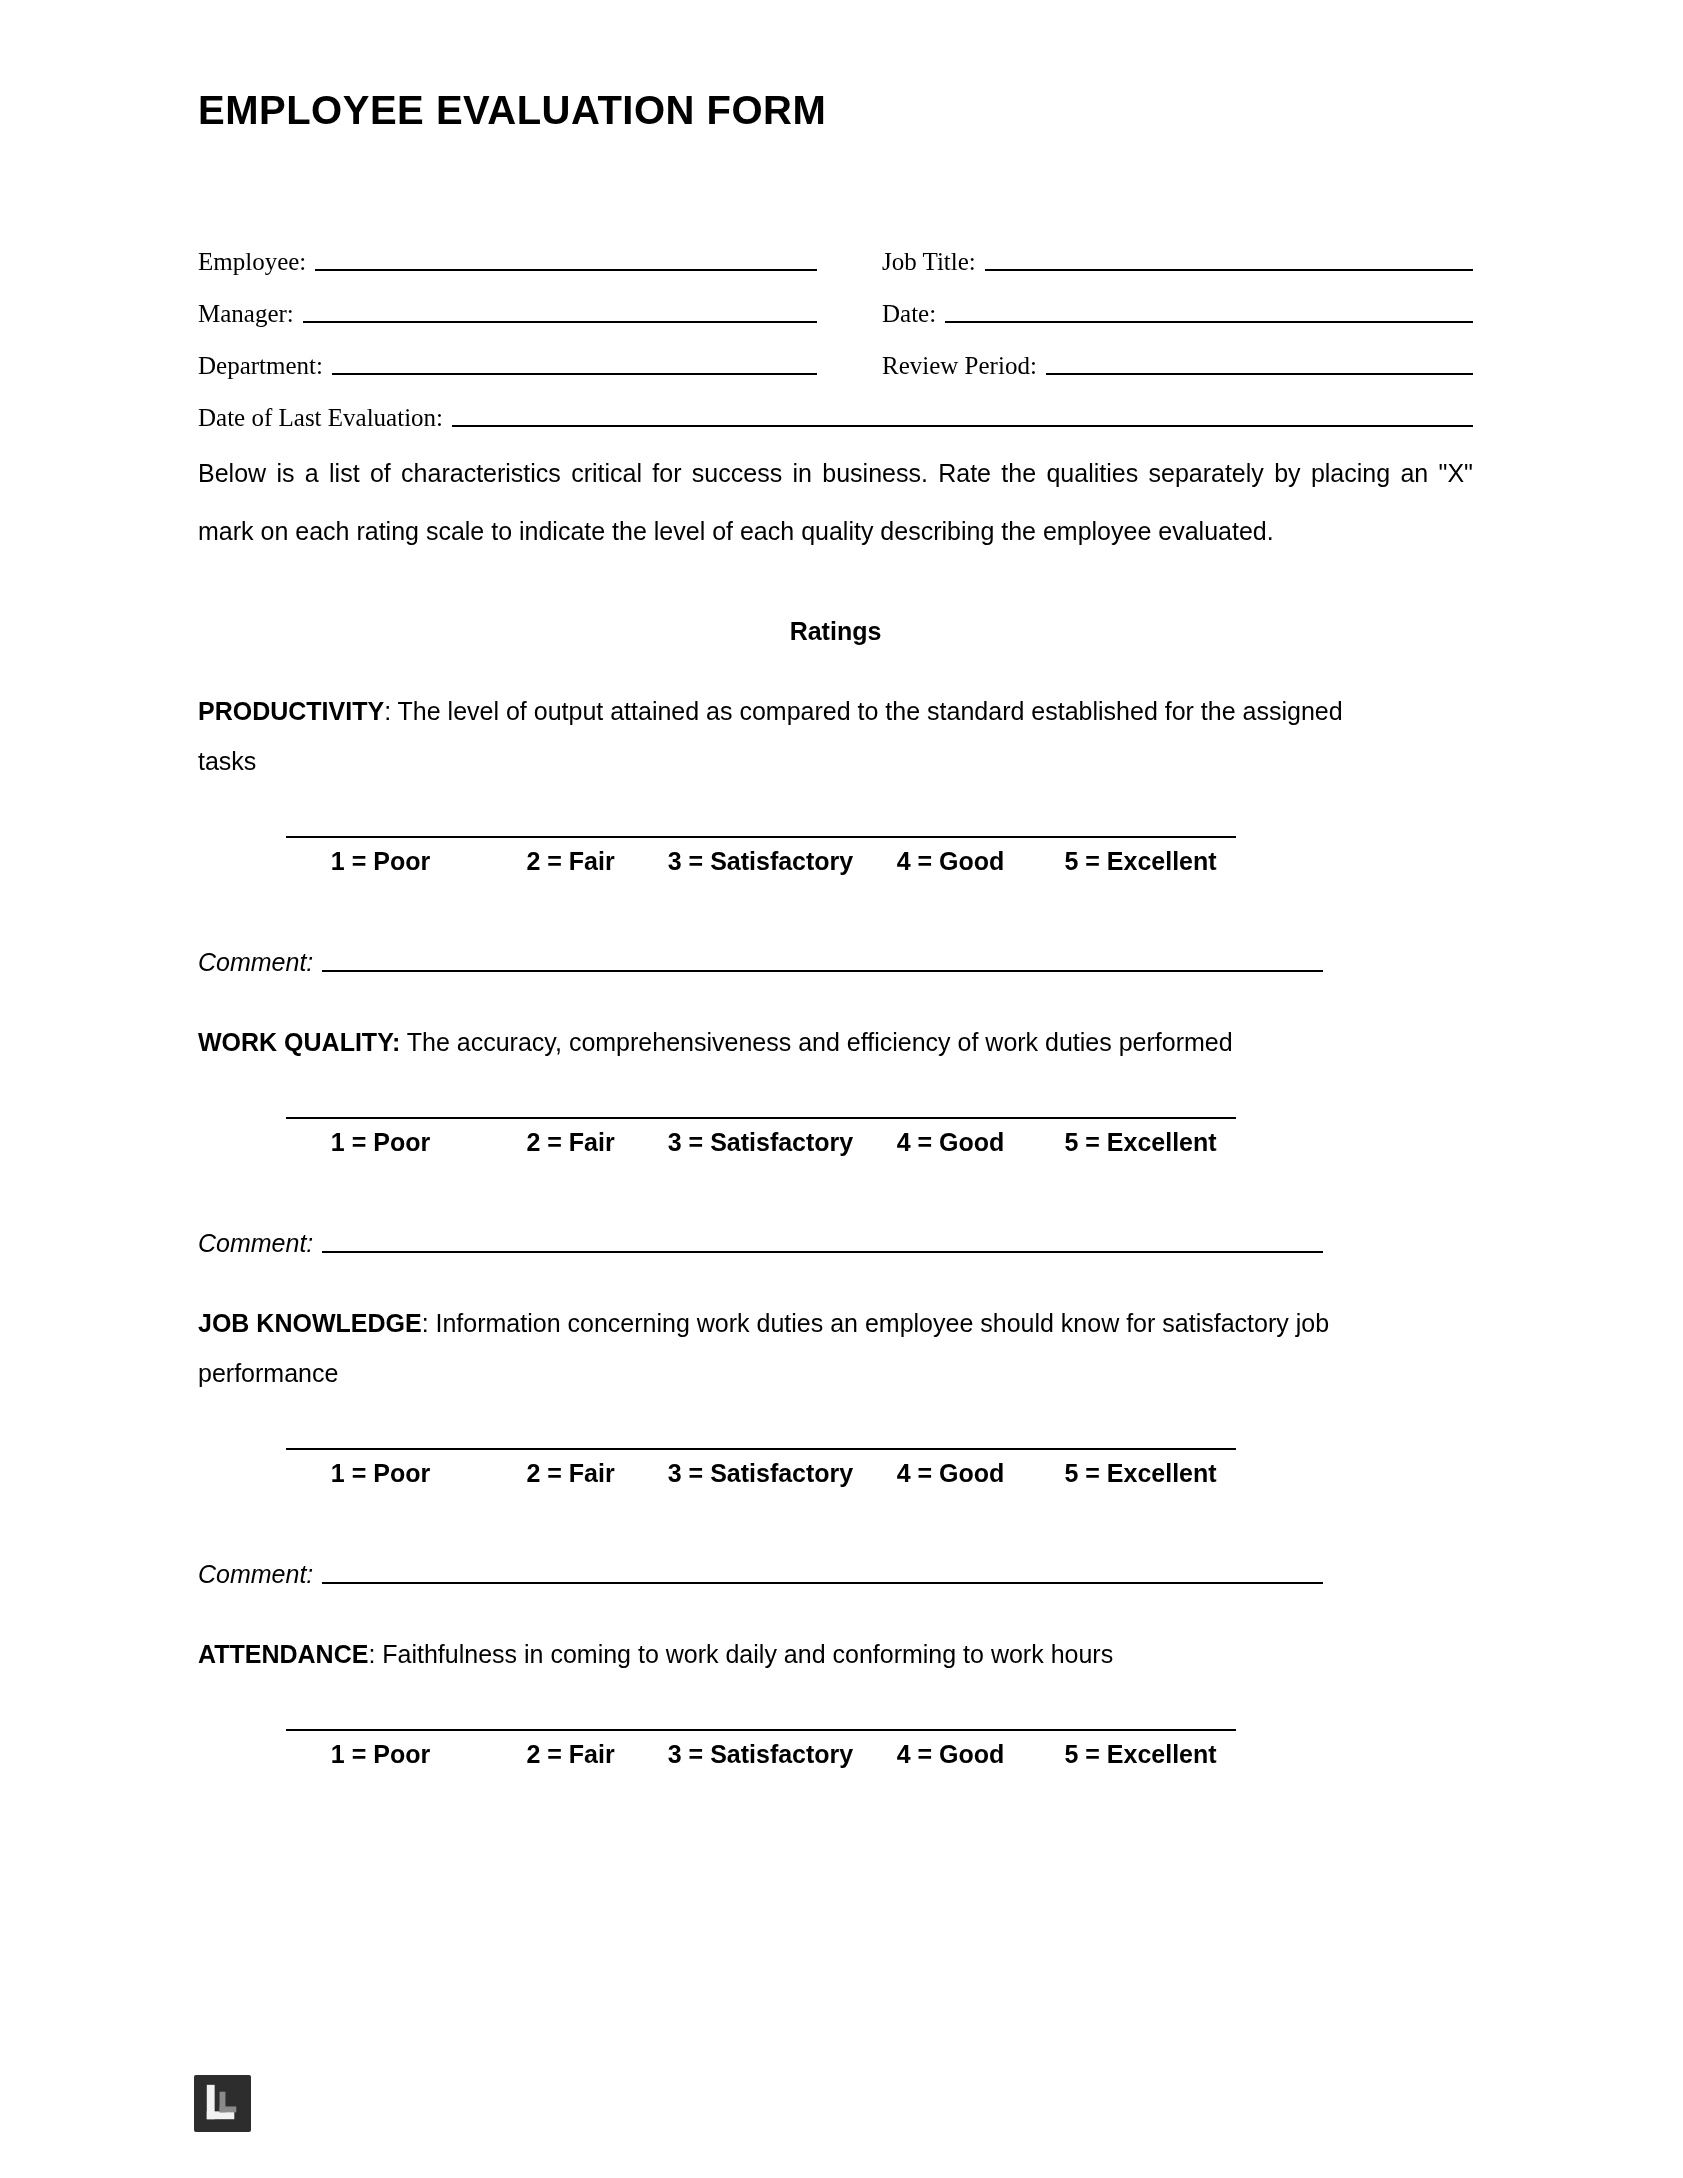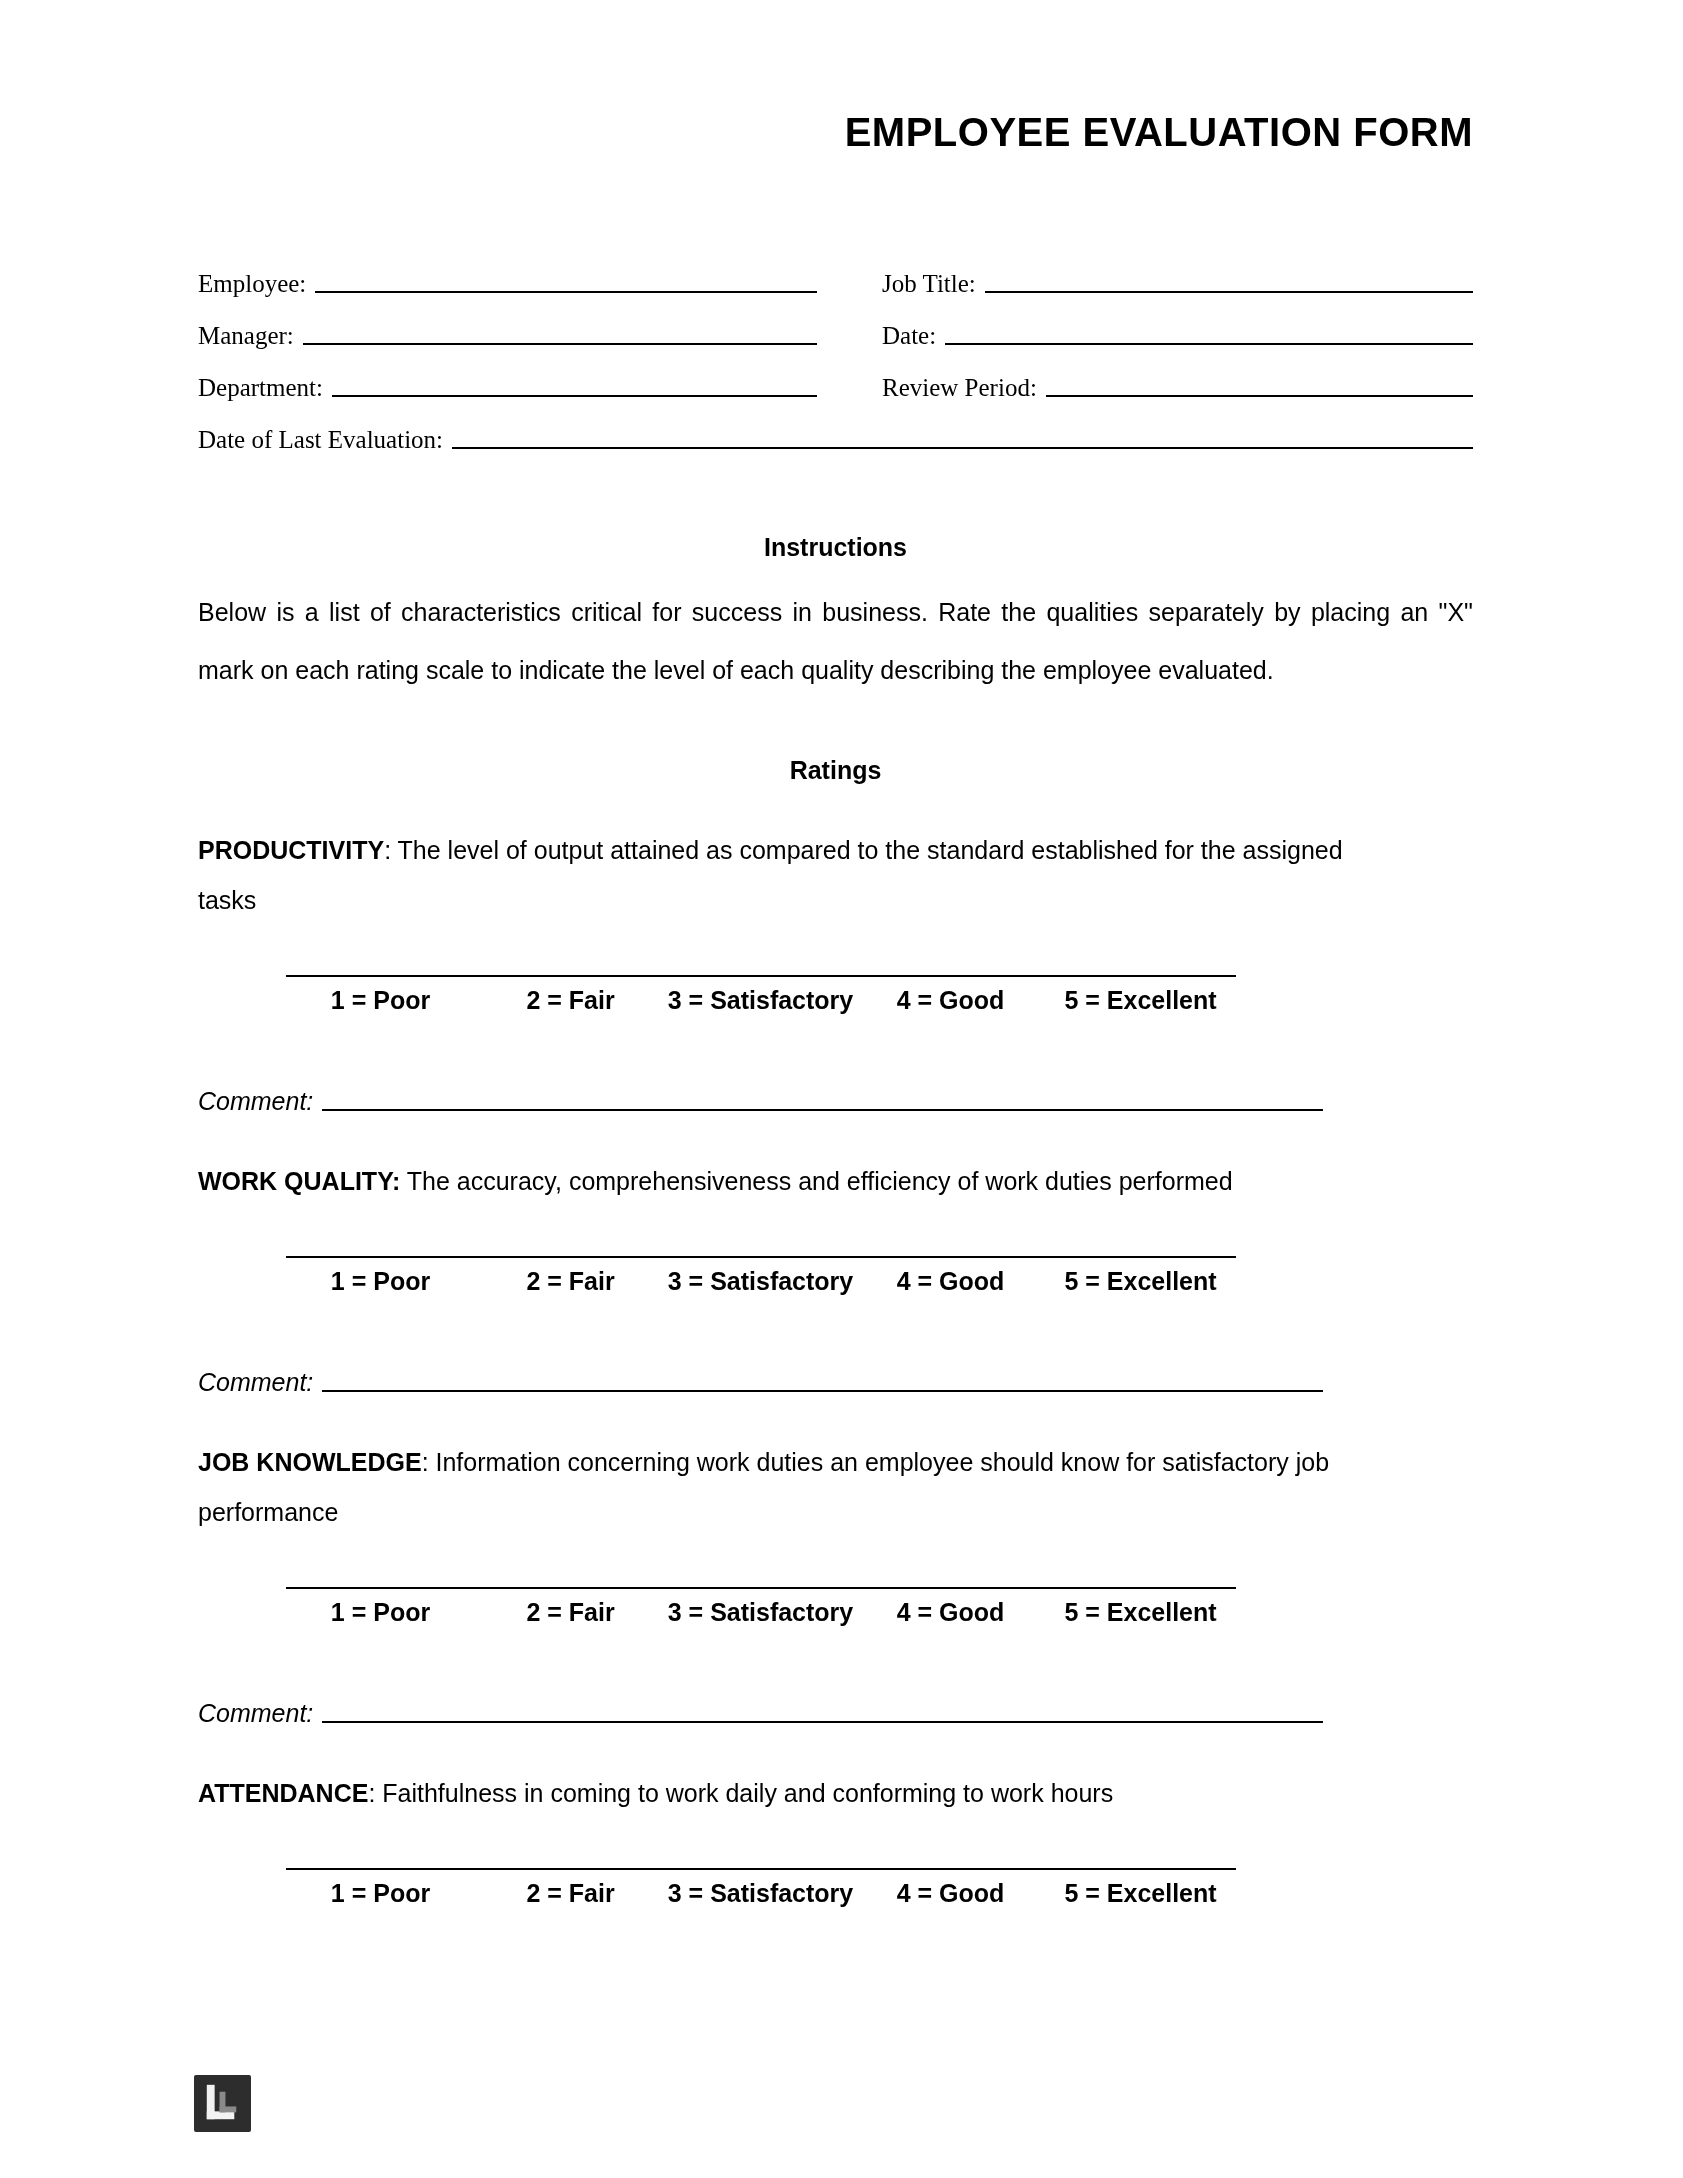--- a/index.html
+++ b/index.html
@@ -12,22 +12,22 @@
     position: relative;
     overflow: hidden;
   }
   .page {
     position: absolute;
     left: 198px;
     top: 0;
     width: 1275px;
   }
   .title {
-    margin-top: 110px;
-    text-align: right;
+    margin-top: 88px;
+    text-align: left;
     font-size: 40px;
     font-weight: 700;
     letter-spacing: 0.5px;
   }
   .fields {
     margin-top: 91px;
     display: grid;
     grid-template-columns: 619px 591px;
     column-gap: 65px;
   }
@@ -135,21 +135,20 @@
     <div class="field-row">
       <span class="field-label">Review Period:</span>
       <span class="field-line"></span>
     </div>
     <div class="field-row full">
       <span class="field-label">Date of Last Evaluation:</span>
       <span class="field-line"></span>
     </div>
   </div>
 
-  <h2 class="heading instructions-heading">Instructions</h2>
   <p class="instructions-body">Below is a list of characteristics critical for success in business. Rate the qualities separately by placing an "X" mark on each rating scale to indicate the level of each quality describing the employee evaluated.</p>
 
   <h2 class="heading ratings-heading">Ratings</h2>
 
   <section class="rating-section">
     <p class="section-title"><strong>PRODUCTIVITY</strong><span>: The level of output attained as compared to the standard established for the assigned tasks</span></p>
     <div class="scale-row">
       <div class="scale-item">
         <div class="scale-line"></div>
         <div class="scale-label">1 = Poor</div>

